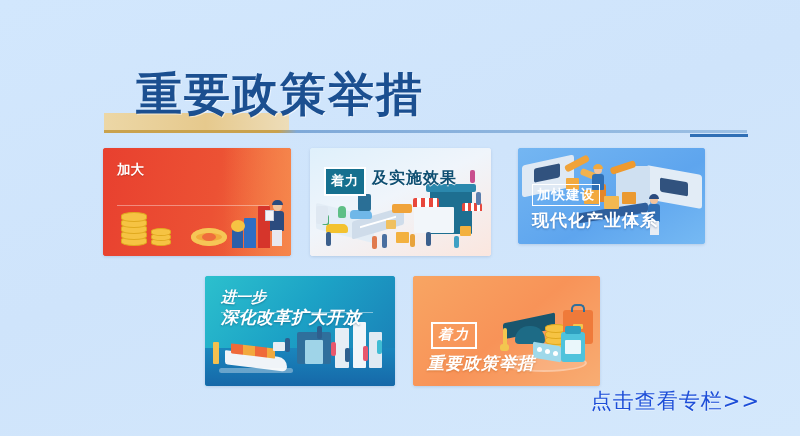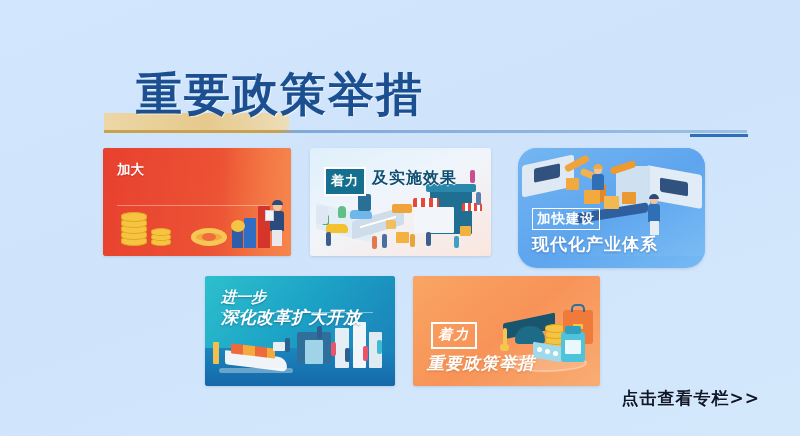--- a/index.html
+++ b/index.html
@@ -72,22 +72,22 @@
     border:2px solid #ffffff;
   }
   #card-2 .lead {
     position:absolute; left:62px; top:20px; z-index:7;
     color:#0f4f72; font-size:16px; font-weight:bold; letter-spacing:1px;
     font-family:"DejaVu Sans","Liberation Sans",sans-serif;
     text-shadow:0 1px 0 rgba(255,255,255,.85);
   }
 
   
-  #card-3 { left:518px; top:148px; width:187px; height:120px;
-    background:linear-gradient(150deg,#6fb2f0 0%,#5ea5ee 55%,#76baf3 100%);border-radius:19px; }
+  #card-3 { left:518px; top:148px; width:187px; height:96px;
+    background:linear-gradient(150deg,#6fb2f0 0%,#5ea5ee 55%,#76baf3 100%); }
   #card-3 .card-text { left:14px; bottom:12px; top:auto; color:#fff; font-size:15px; }
   #card-3 .ct-line1 {
     display:inline-block; background:rgba(255,255,255,.0);
     border:1.6px solid #fff; padding:1px 4px 2px 4px; font-size:13.5px;
     letter-spacing:1px; margin-bottom:4px;
   }
   #card-3 .ct-line2 { font-size:17px; letter-spacing:1px;
     text-shadow:0 1px 2px rgba(20,60,120,.4); }
 
   
@@ -121,21 +121,21 @@
   .ill { position:absolute; z-index:2; }
   .coin { background:#f6c343; border-radius:50%/38%; border:1px solid #e0a91f; }
   .bar { border-radius:1px 1px 0 0; }
   .person-body { border-radius:3px 3px 1px 1px; }
   .person-head { border-radius:50%; }
   .bldg { border-radius:1px; }
 
   
   #footer-link {
     position:absolute; right:40px; top:387px;
-    color:#0f172a; font-size:17px; font-weight:bold; letter-spacing:1px;
+    color:#1d4ed8; font-size:21px; font-weight:normal; letter-spacing:1px;
     font-family:"DejaVu Sans","Liberation Sans",sans-serif;
     cursor:pointer; text-shadow:0 1px 0 rgba(255,255,255,.5);
   }
 </style>
 </head>
 <body>
 
 <div id="title-block">
   <div id="gold-bar"></div>
   <div id="title-rule"></div>

